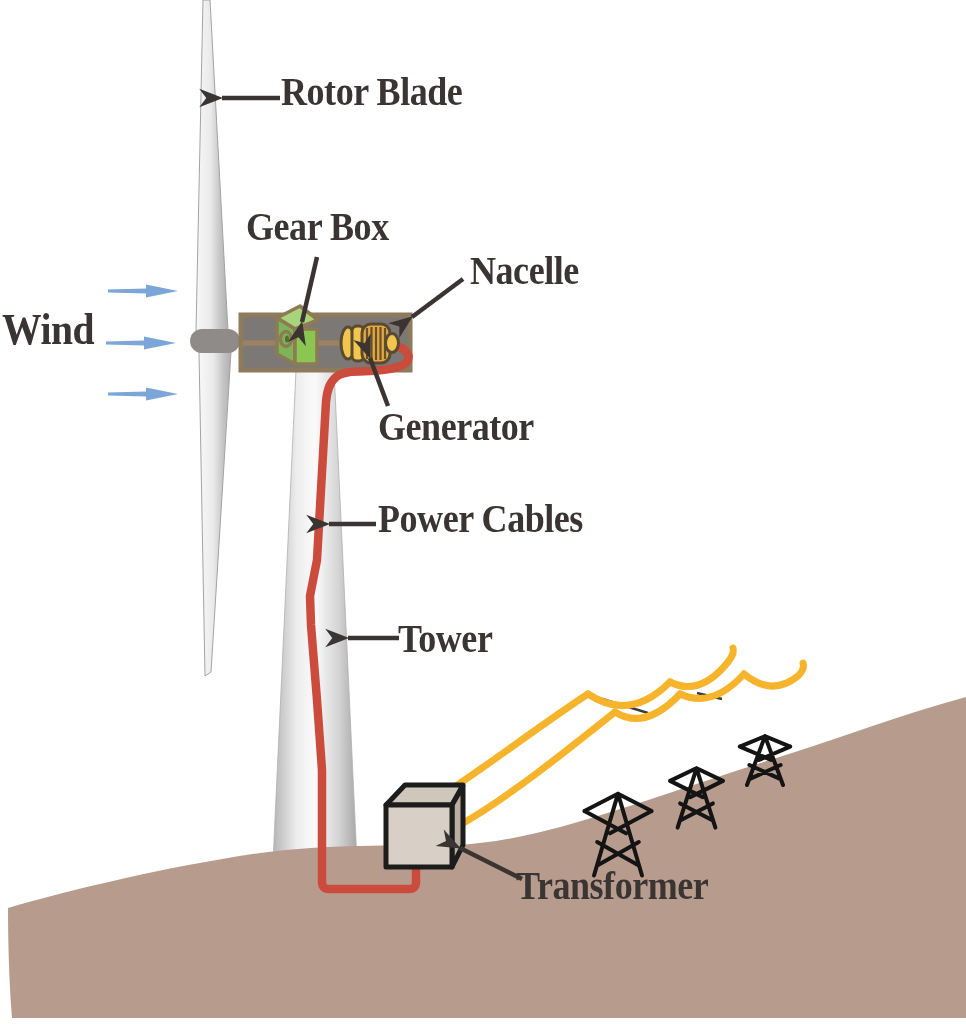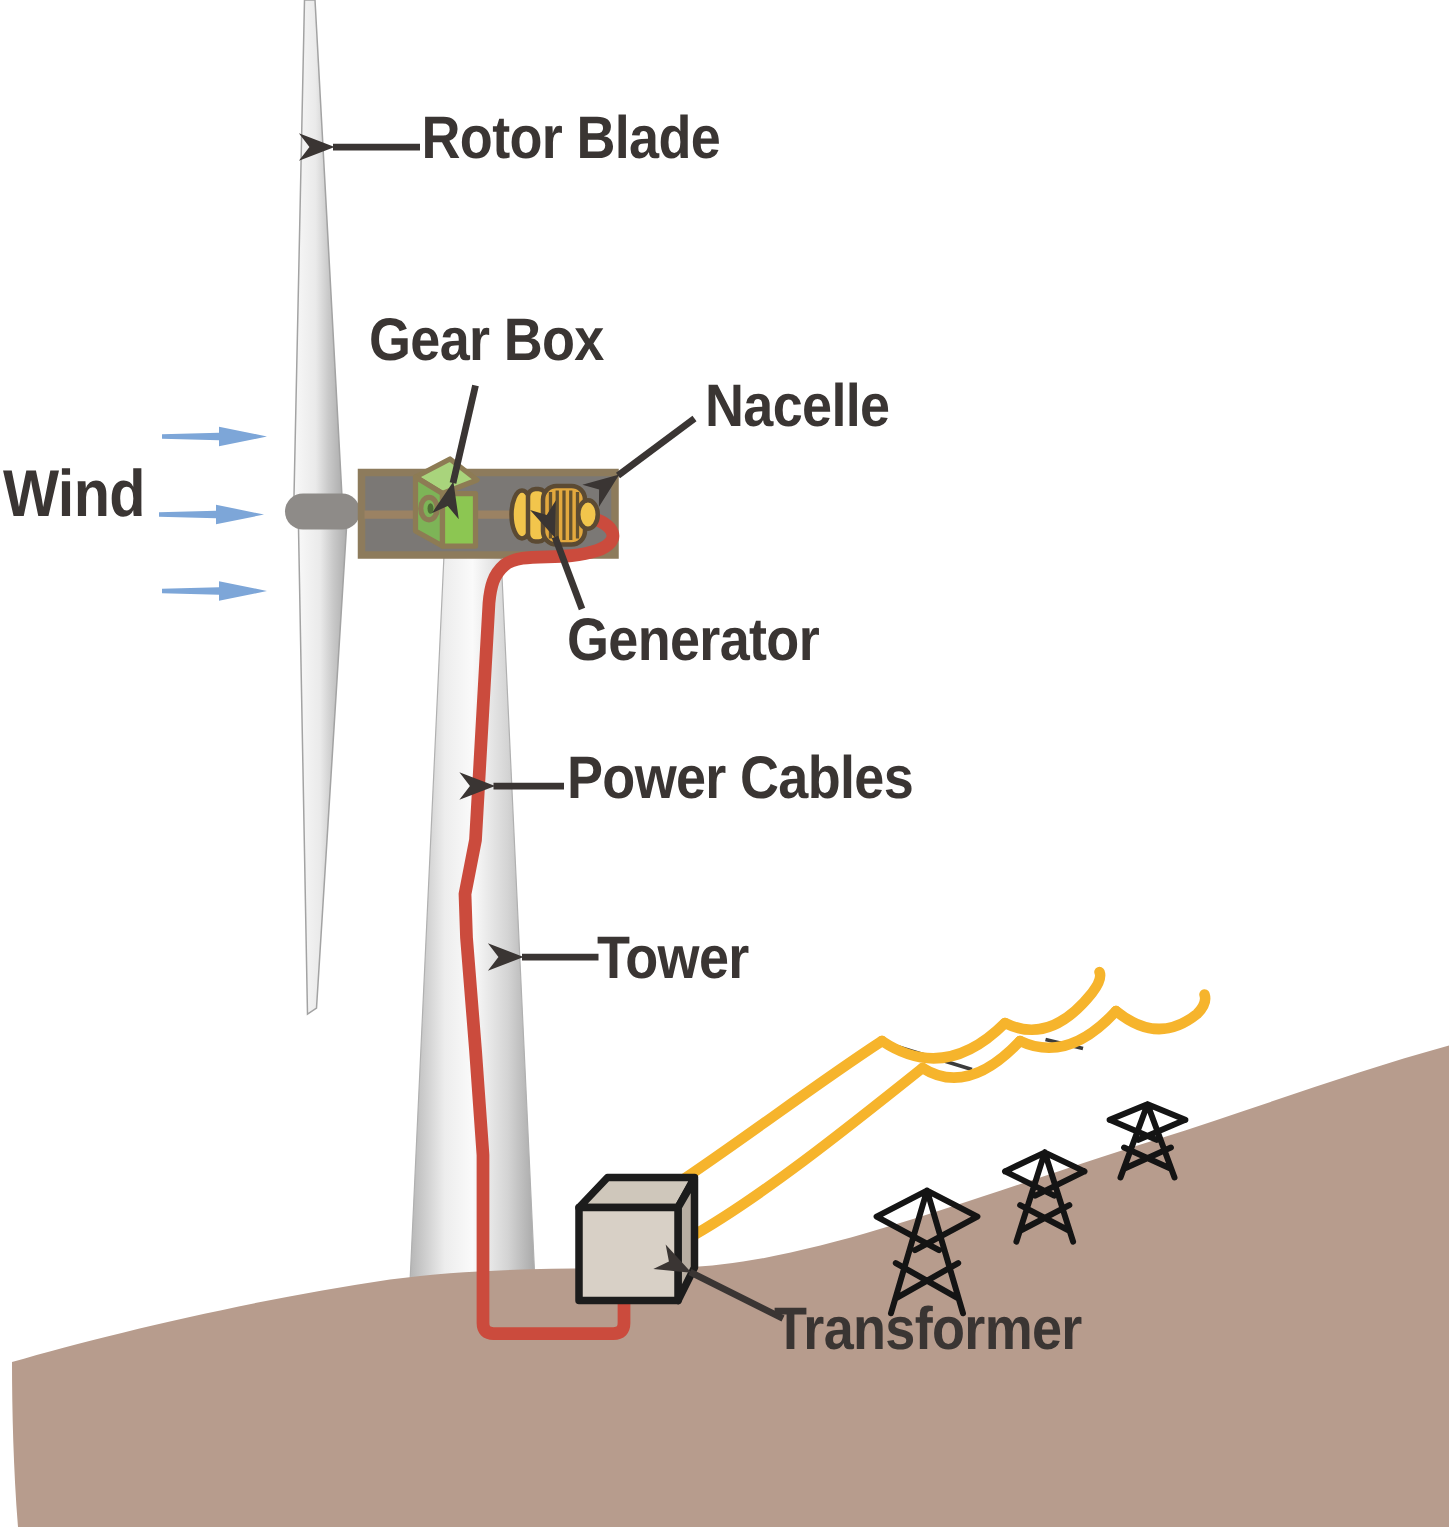--- a/index.html
+++ b/index.html
@@ -1,17 +1,17 @@
 <!DOCTYPE html>
 <html style="--background: #ffffff; --label-text: #3a3533; --wind-arrow: #7da6d8; --ground-tan: #b79c8d; --cable-red: #cb4b3d; --cable-yellow: #f6b42c; --gearbox-green: #8cc652; --generator-gold: #e3a93e; --nacelle-fill: #7b7875; --nacelle-border: #8d7b5c; --pylon-black: #141414;"><head>
 <meta charset="utf-8">
 <style>
   html,body{margin:0;padding:0;background:#fff;}
   #stage{position:relative;width:966px;height:1024px;background:var(--background,#fff);
-         font-family:Liberation Sans, sans-serif;overflow:hidden;}
+         font-family:Liberation Serif, serif;overflow:hidden;}
   #art{position:absolute;left:0;top:0;}
   .label{position:absolute;font-weight:700;font-size:40px;line-height:1;
          color:var(--label-text,#3a3533);letter-spacing:-0.5px;white-space:nowrap;
          transform:scaleX(0.9);transform-origin:left top;}
   .label.wind{font-size:44px;}
   
   .blade{fill:url(#bladeGrad);stroke:#a3a3a3;stroke-width:1;}
   .tower-shape{fill:url(#towerGrad);stroke:#b0b0b0;stroke-width:0.8;}
   .hill{fill:var(--ground-tan,#b79c8d);}
   .hub{fill:#8e8b88;}

